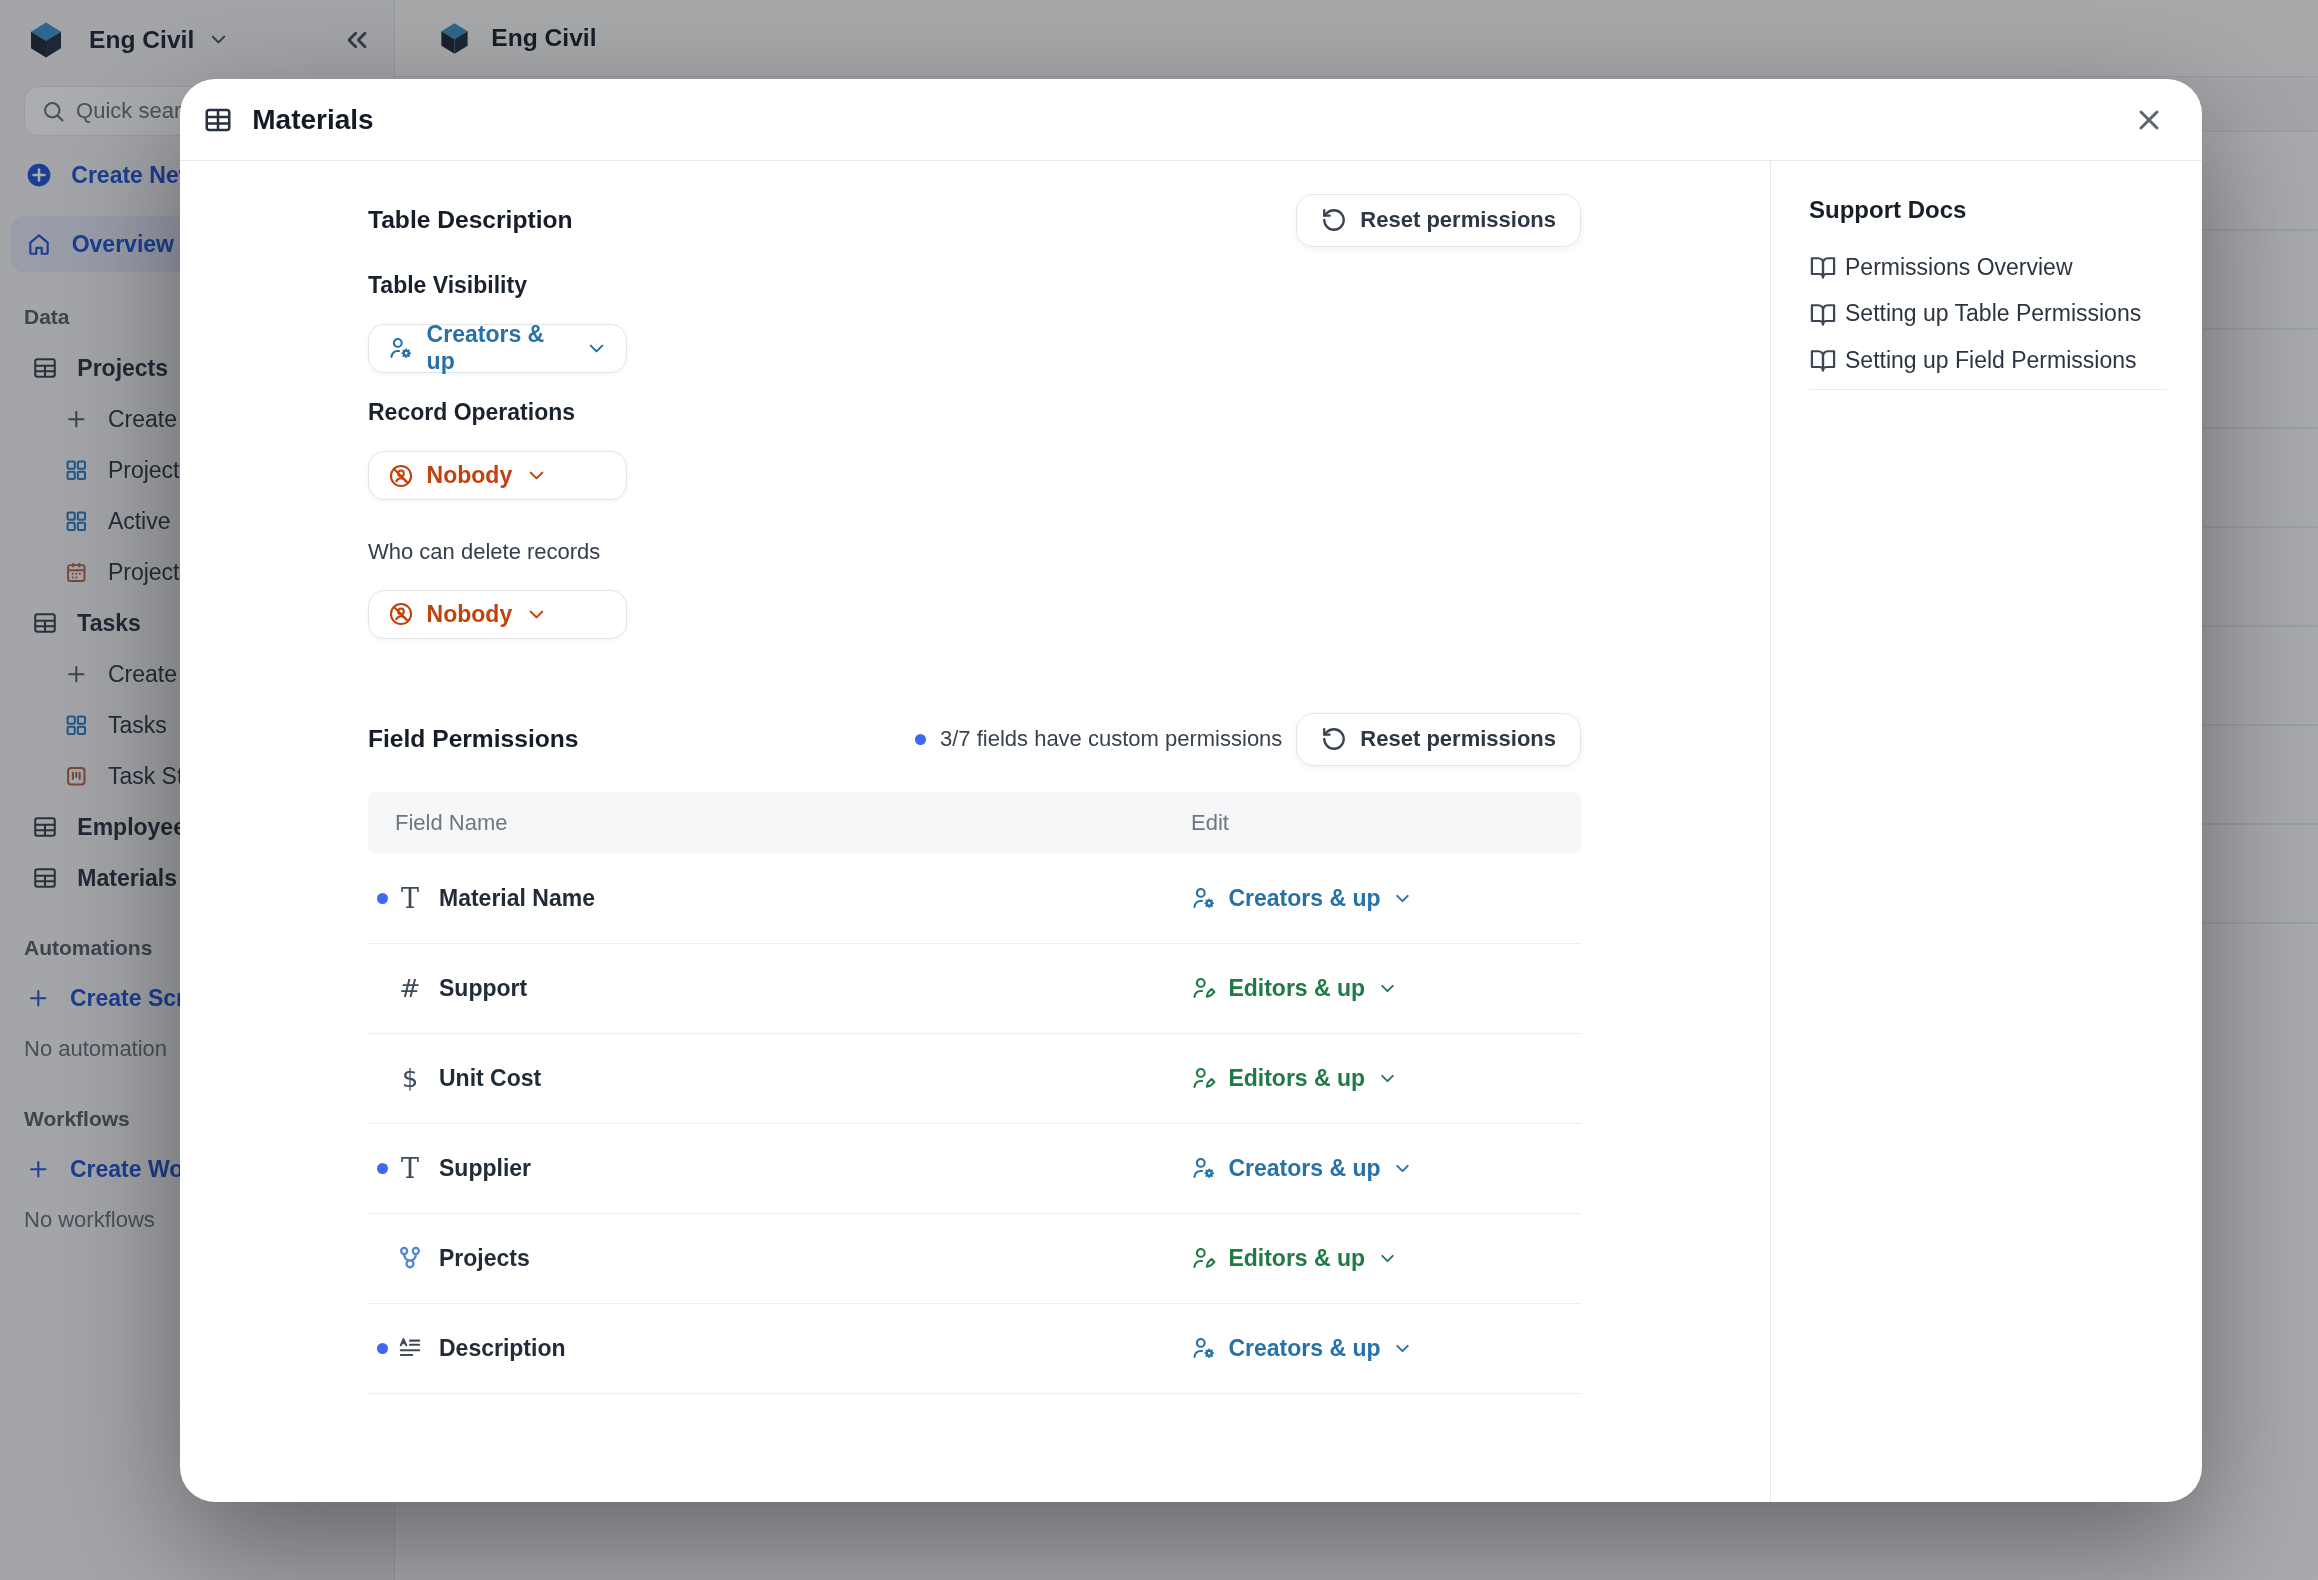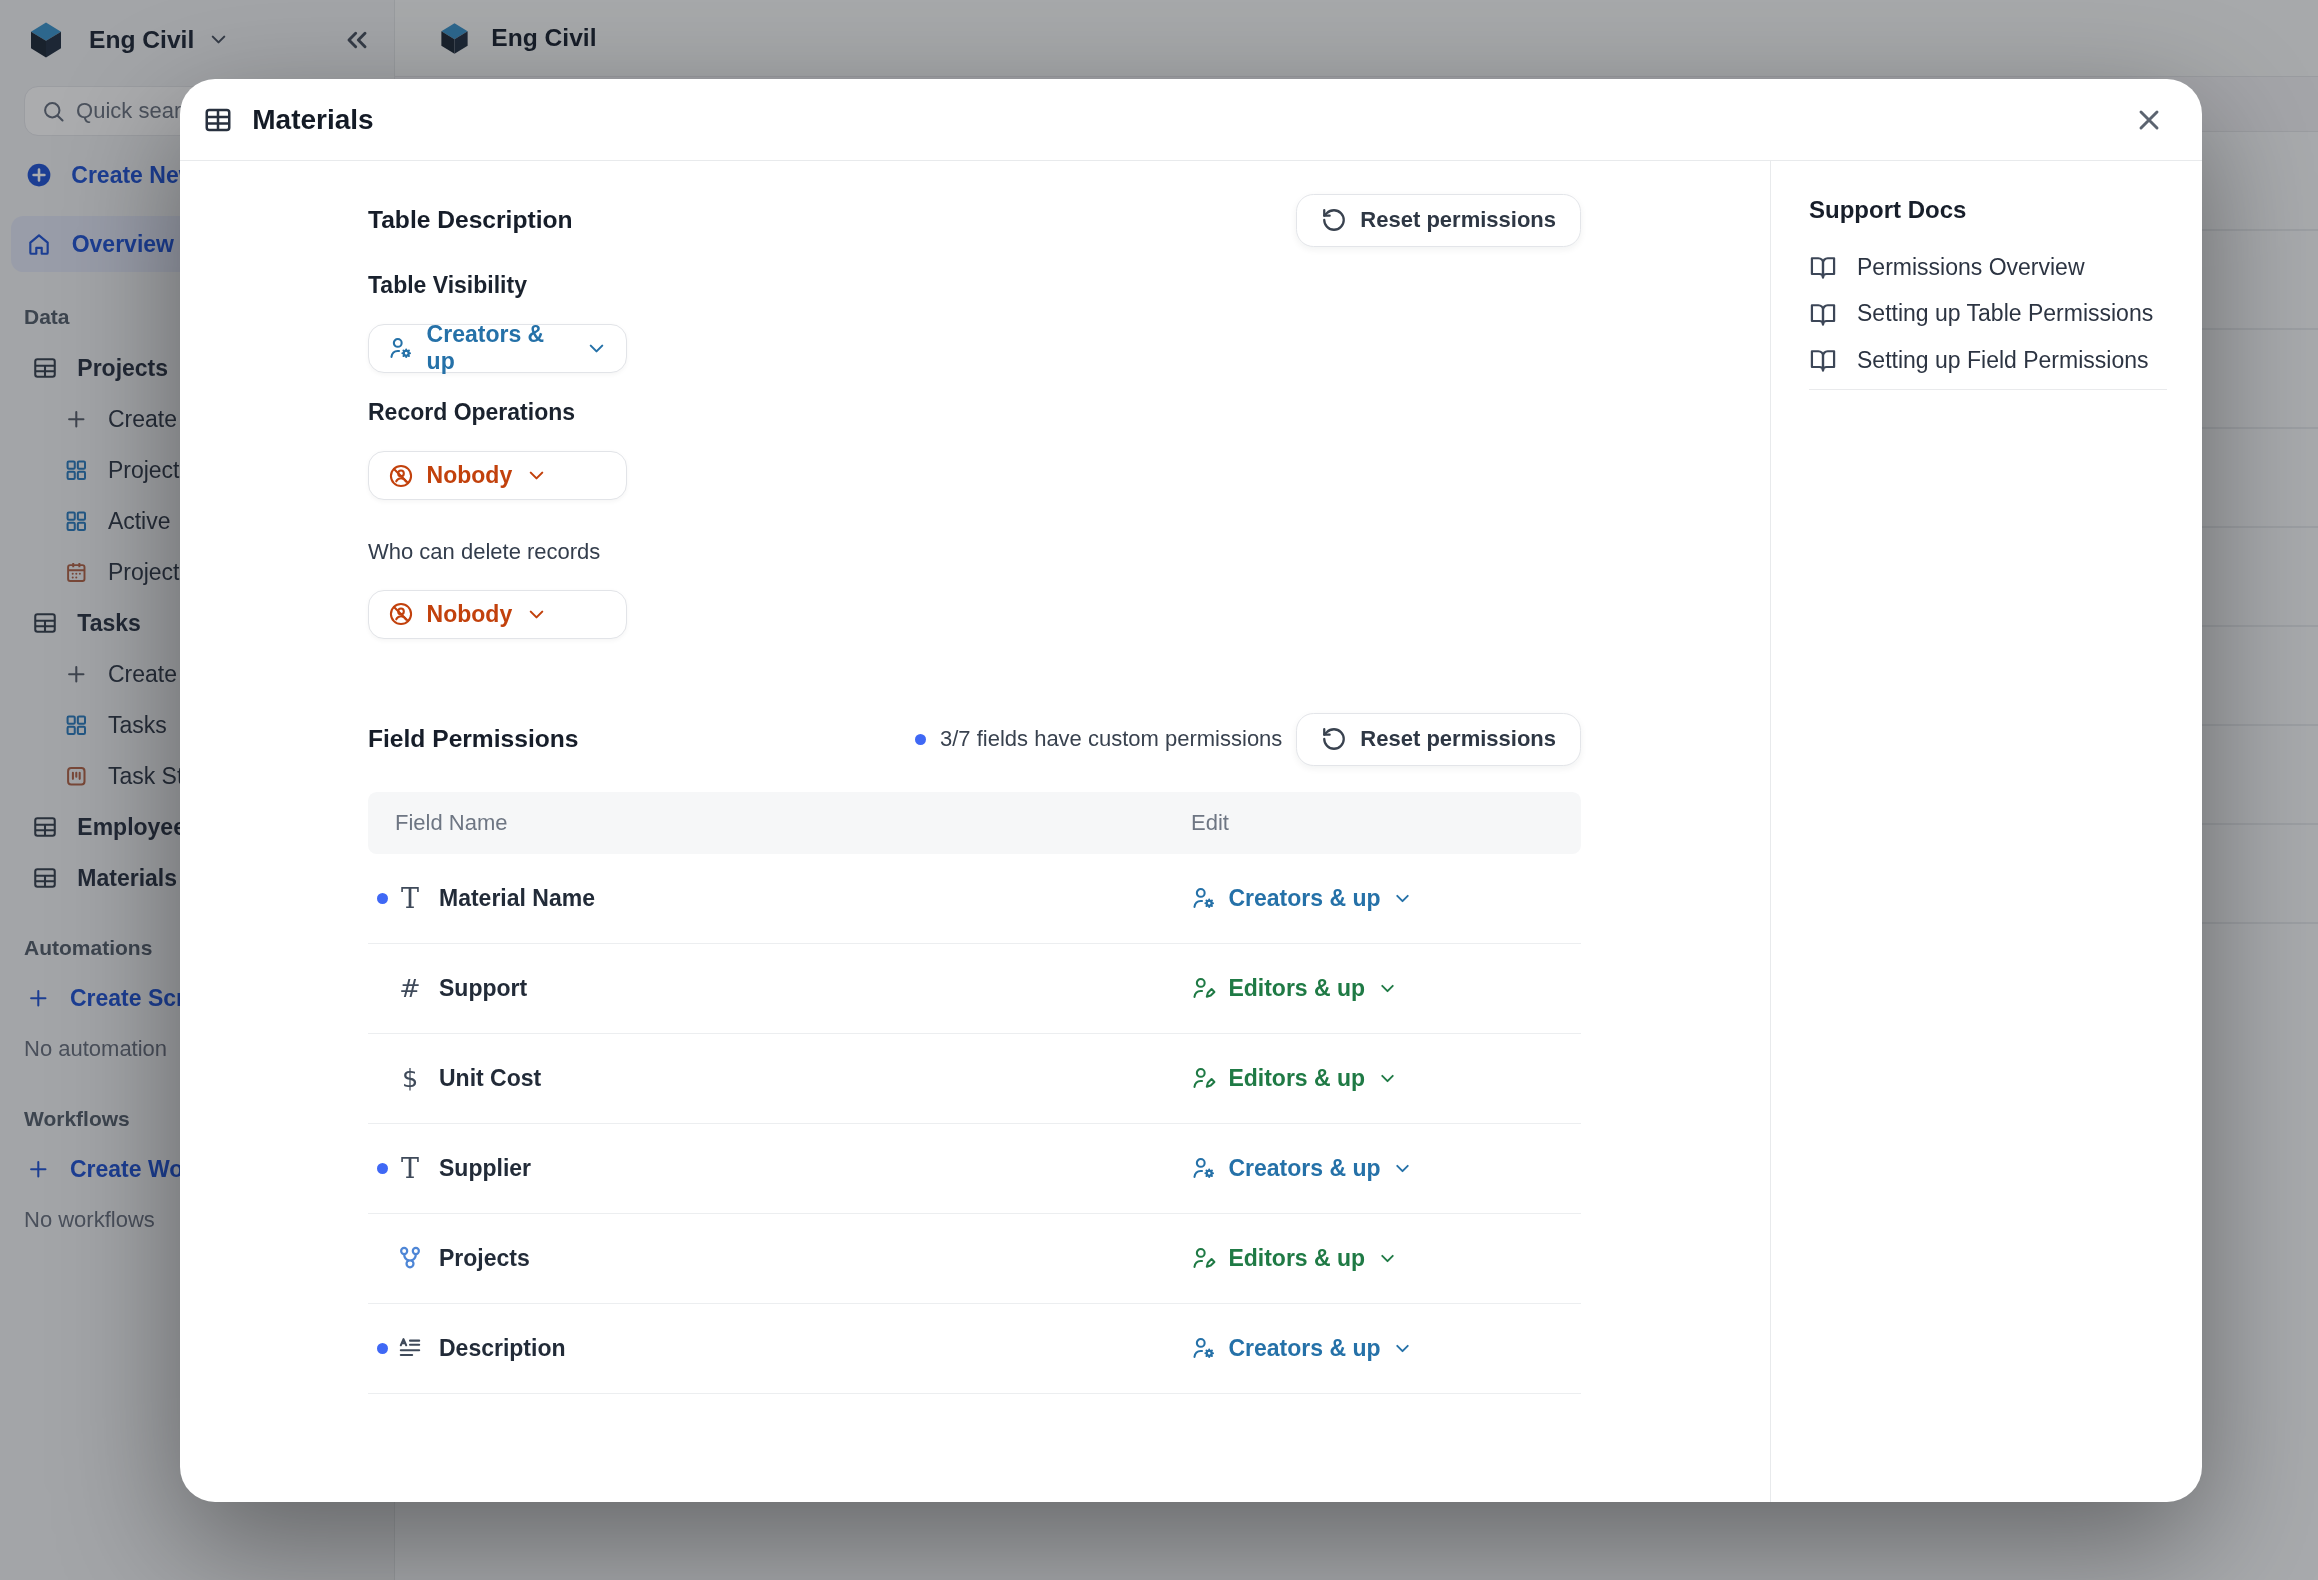--- a/index.html
+++ b/index.html
@@ -106,21 +106,21 @@
   .frow .cell-name{padding-left:0;position:relative;padding-left:71px;}
   .frow .dot{position:absolute;left:8.8px;top:50%;margin-top:-5.3px;}
   .frow .ticon{position:absolute;left:26px;width:32px;display:flex;align-items:center;
                justify-content:center;color:#3f4a5a;}
   .glyph{font-family:"DejaVu Serif",serif;font-size:27px;color:#3f4a5a;line-height:1;}
   .glyph.sans{font-family:"DejaVu Sans",sans-serif;font-size:25.5px;font-weight:500;}
   .fname{font-size:23px;font-weight:700;color:#222b38;}
   .edit-dd{display:inline-flex;align-items:center;gap:11.4px;font-size:23px;font-weight:600;cursor:pointer;}
 
   .docs-heading{font-size:24px;font-weight:700;color:#171e2a;margin:0;height:30px;}
-  .doc-item{display:flex;align-items:center;gap:20px;margin-top:16.7px;height:30px;font-size:23px;
+  .doc-item{display:flex;align-items:center;gap:8px;margin-top:16.7px;height:30px;font-size:23px;
             color:#2c3442;cursor:pointer;white-space:nowrap;}
   .doc-item:first-of-type{margin-top:26px;}
   .doc-item .ic{color:#3c4657;}
   .docs-divider{margin-top:14px;border:none;border-top:1.8px solid #e9eaec;}
 </style>
 </head>
 <body>
 
 <svg width="0" height="0" style="position:absolute" aria-hidden="true">
   <defs>

